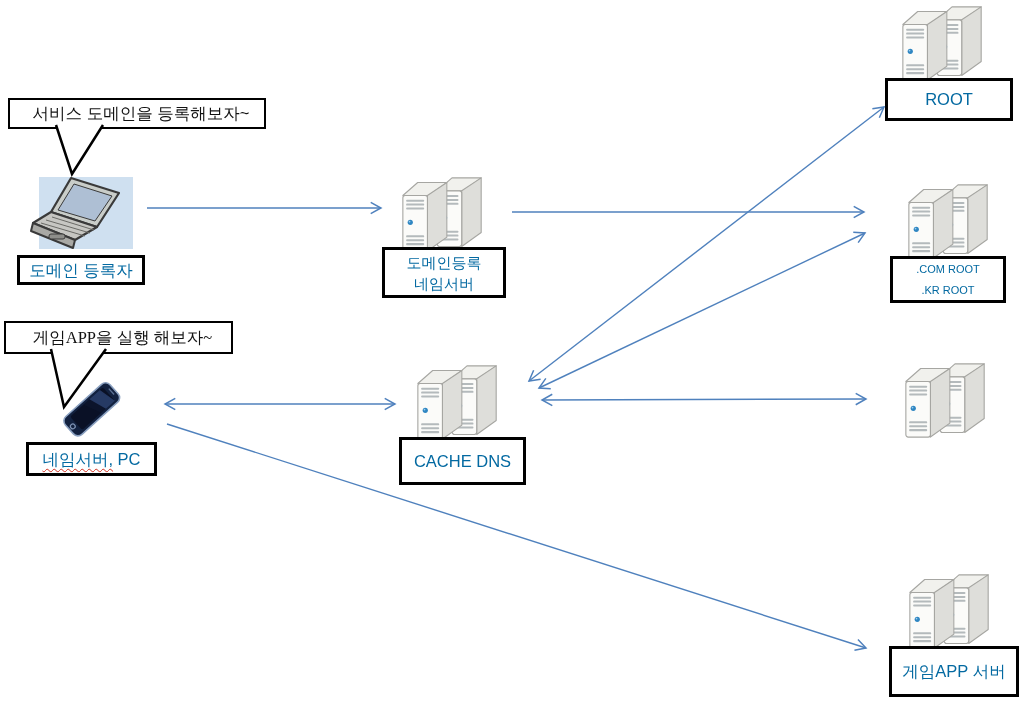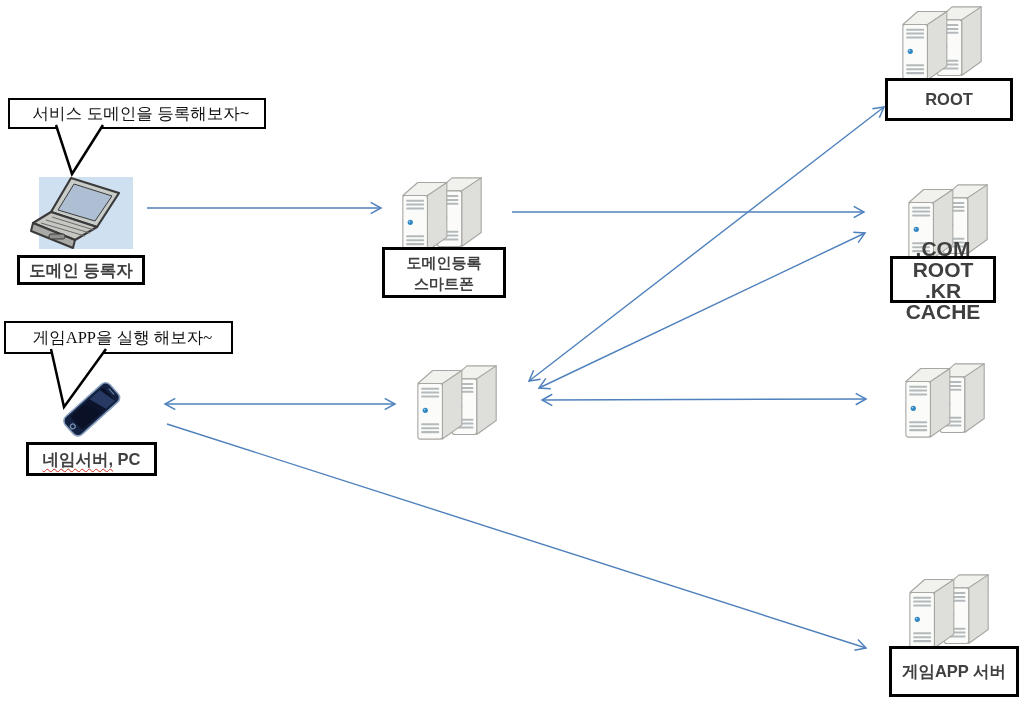--- a/index.html
+++ b/index.html
@@ -13,23 +13,23 @@
   .nbox{
     position:absolute;
     box-sizing:border-box;
     background:#fff;
     border:3px solid #000;
     display:flex;
     flex-direction:column;
     align-items:center;
     justify-content:center;
     text-align:center;
-    font-weight:bold;
+    font-weight:normal;
     font-size:16.5px;
-    color:#404040;
+    color:#0369a1;
     z-index:3;
     line-height:21px;
   }
   .bubble{
     position:absolute;
     box-sizing:border-box;
     background:#fff;
     border:2.5px solid #000;
     display:flex;
     align-items:center;
@@ -110,35 +110,38 @@
   <svg class="icon-wrap" style="left:905px;top:573px;" width="95" height="76" viewBox="0 0 95 82">
       <use href="#srvpair"></use>
     </svg>
 
   <div class="nbox" style="left:17px;top:255px;width:128px;height:30px;">
     <span>도메인 등록자</span>
   </div>
 
   <div class="nbox" style="left:382px;top:247px;width:124px;height:51px;font-size:15px;">
     <span>도메인등록</span>
-    <span>스마트폰</span>
+    <span>네임서버</span>
   </div>
 
+  <div class="nbox" style="left:399px;top:437px;width:127px;height:48px;">
+    <span>CACHE DNS</span>
+  </div>
 
   <div class="nbox" style="left:26px;top:442px;width:131px;height:34px;">
     <span><span class="squiggle">네임서버,</span><span> PC</span></span>
   </div>
 
   <div class="nbox" style="left:885px;top:78px;width:128px;height:43px;">
     <span>ROOT</span>
   </div>
 
-  <div class="nbox" style="left:890px;top:256px;width:106px;height:47px;font-size:21px;">
+  <div class="nbox" style="left:890px;top:256px;width:116px;height:47px;font-size:11px;">
     <span>.COM ROOT</span>
-    <span>.KR CACHE</span>
+    <span>.KR ROOT</span>
   </div>
 
 
   <div class="nbox" style="left:889px;top:646px;width:130px;height:51px;">
     <span>게임APP 서버</span>
   </div>
 
   <svg class="overlay">
     <defs>
       <symbol id="srv" viewBox="0 0 50 78">

